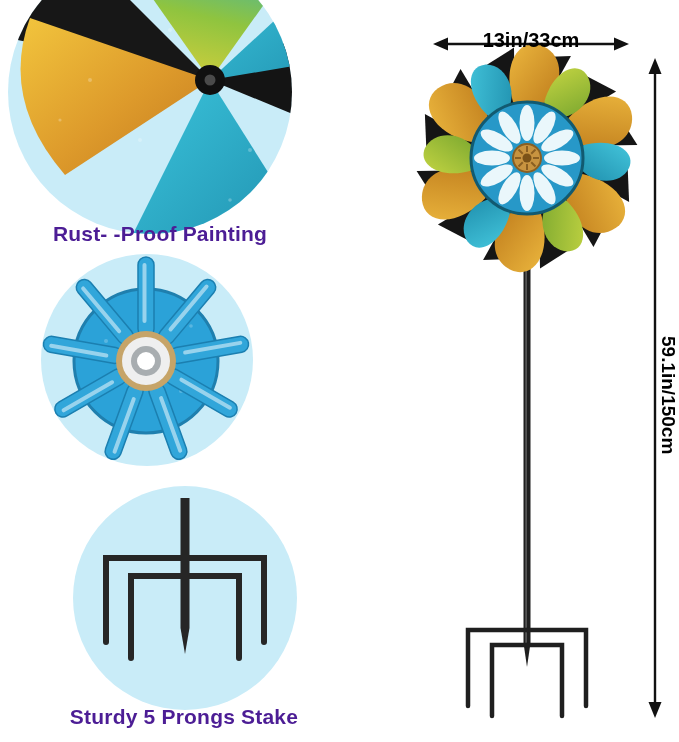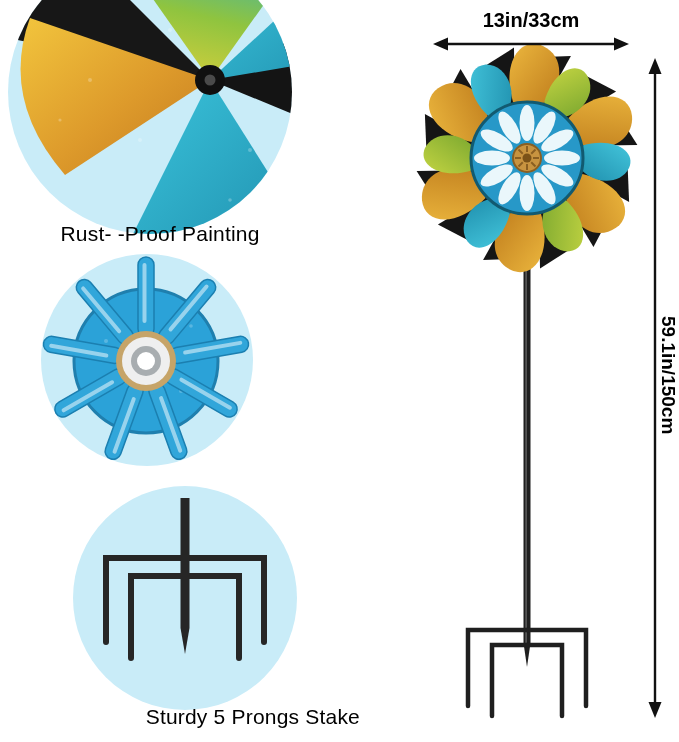--- a/index.html
+++ b/index.html
@@ -7,32 +7,33 @@
     position:relative;
     width:679px;height:742px;
     background:#ffffff;
     overflow:hidden;
     font-family:"Liberation Sans", sans-serif;
   }
   .canvas svg.layer{position:absolute;left:0;top:0;}
   .callout-label{
     position:absolute;
     text-align:center;
-    font-weight:normal;
+    font-weight:bold;
     font-size:21px;
-    color:#000000;
+    color:#4c1d95;
     letter-spacing:0.2px;
     white-space:nowrap;
   }
   .dim-label{
     position:absolute;
     font-weight:bold;
     font-size:20px;
     color:#000;
     white-space:nowrap;
+    margin-top:20px;
   }
   .dim-label.vertical{
     writing-mode:vertical-rl;
     font-size:19px;
   }
 </style>
 </head>
 <body>
 
 <div class="canvas">
@@ -237,19 +238,19 @@
     <g stroke="#111111" fill="#111111">
       <line x1="655" y1="72" x2="655" y2="704" stroke-width="2.4"></line>
       <polygon points="655,58 648.5,74 661.5,74" stroke="none"></polygon>
       <polygon points="655,718 648.5,702 661.5,702" stroke="none"></polygon>
     </g>
   </svg>
 
   <div class="callout-label" style="left:0px; top:222px; width:320px;">Rust- -Proof Painting</div>
 
 
-  <div class="callout-label" style="left:40px; top:705px; width:320px;text-align:right;">Sturdy 5 Prongs Stake</div>
+  <div class="callout-label" style="left:24px; top:705px; width:320px;">Sturdy 5 Prongs Stake</div>
 
   <div class="dim-label" style="left:431px; top:9px; width:200px; text-align:center;">13in/33cm</div>
 
   <div class="dim-label vertical" style="left:657px; top:316px;">59.1in/150cm</div>
 
 </div>
 
 </body></html>

